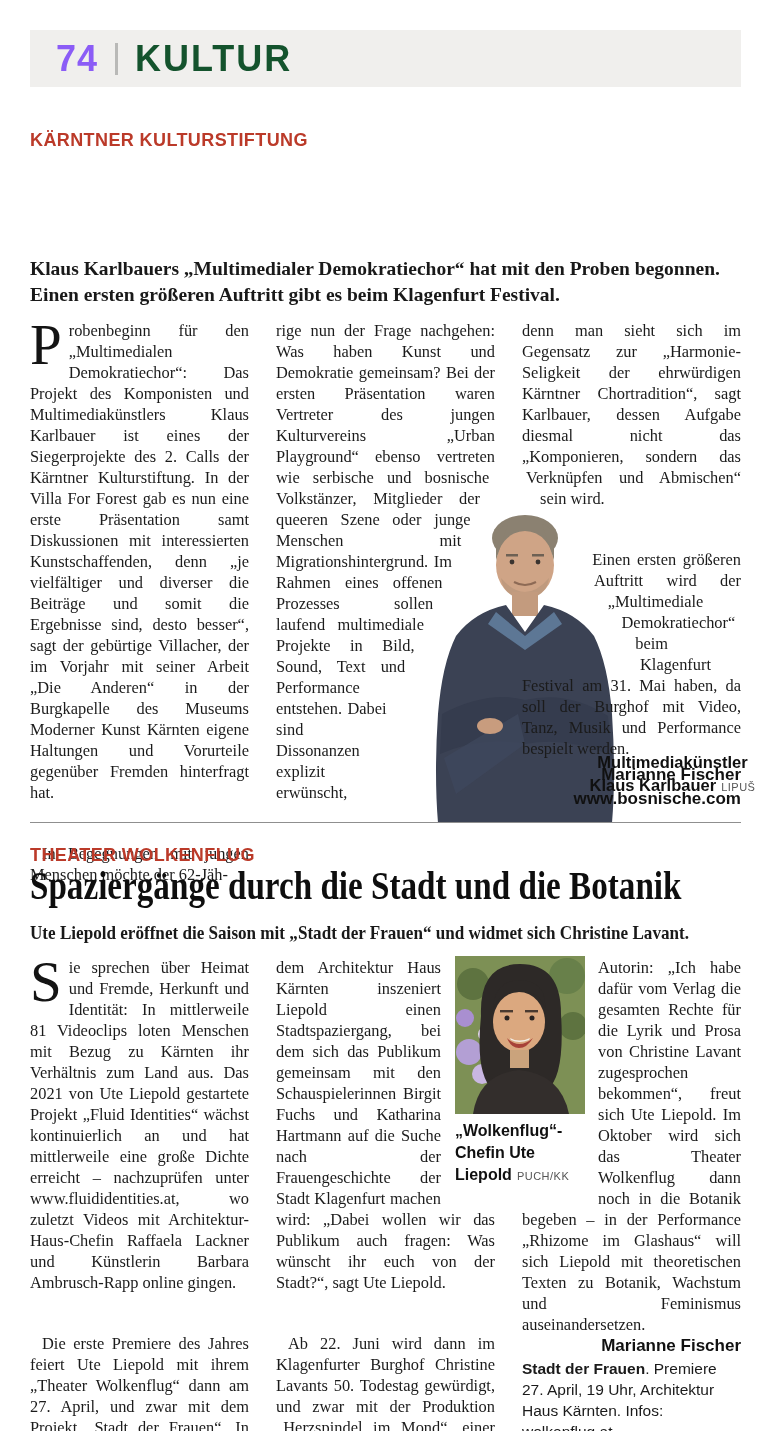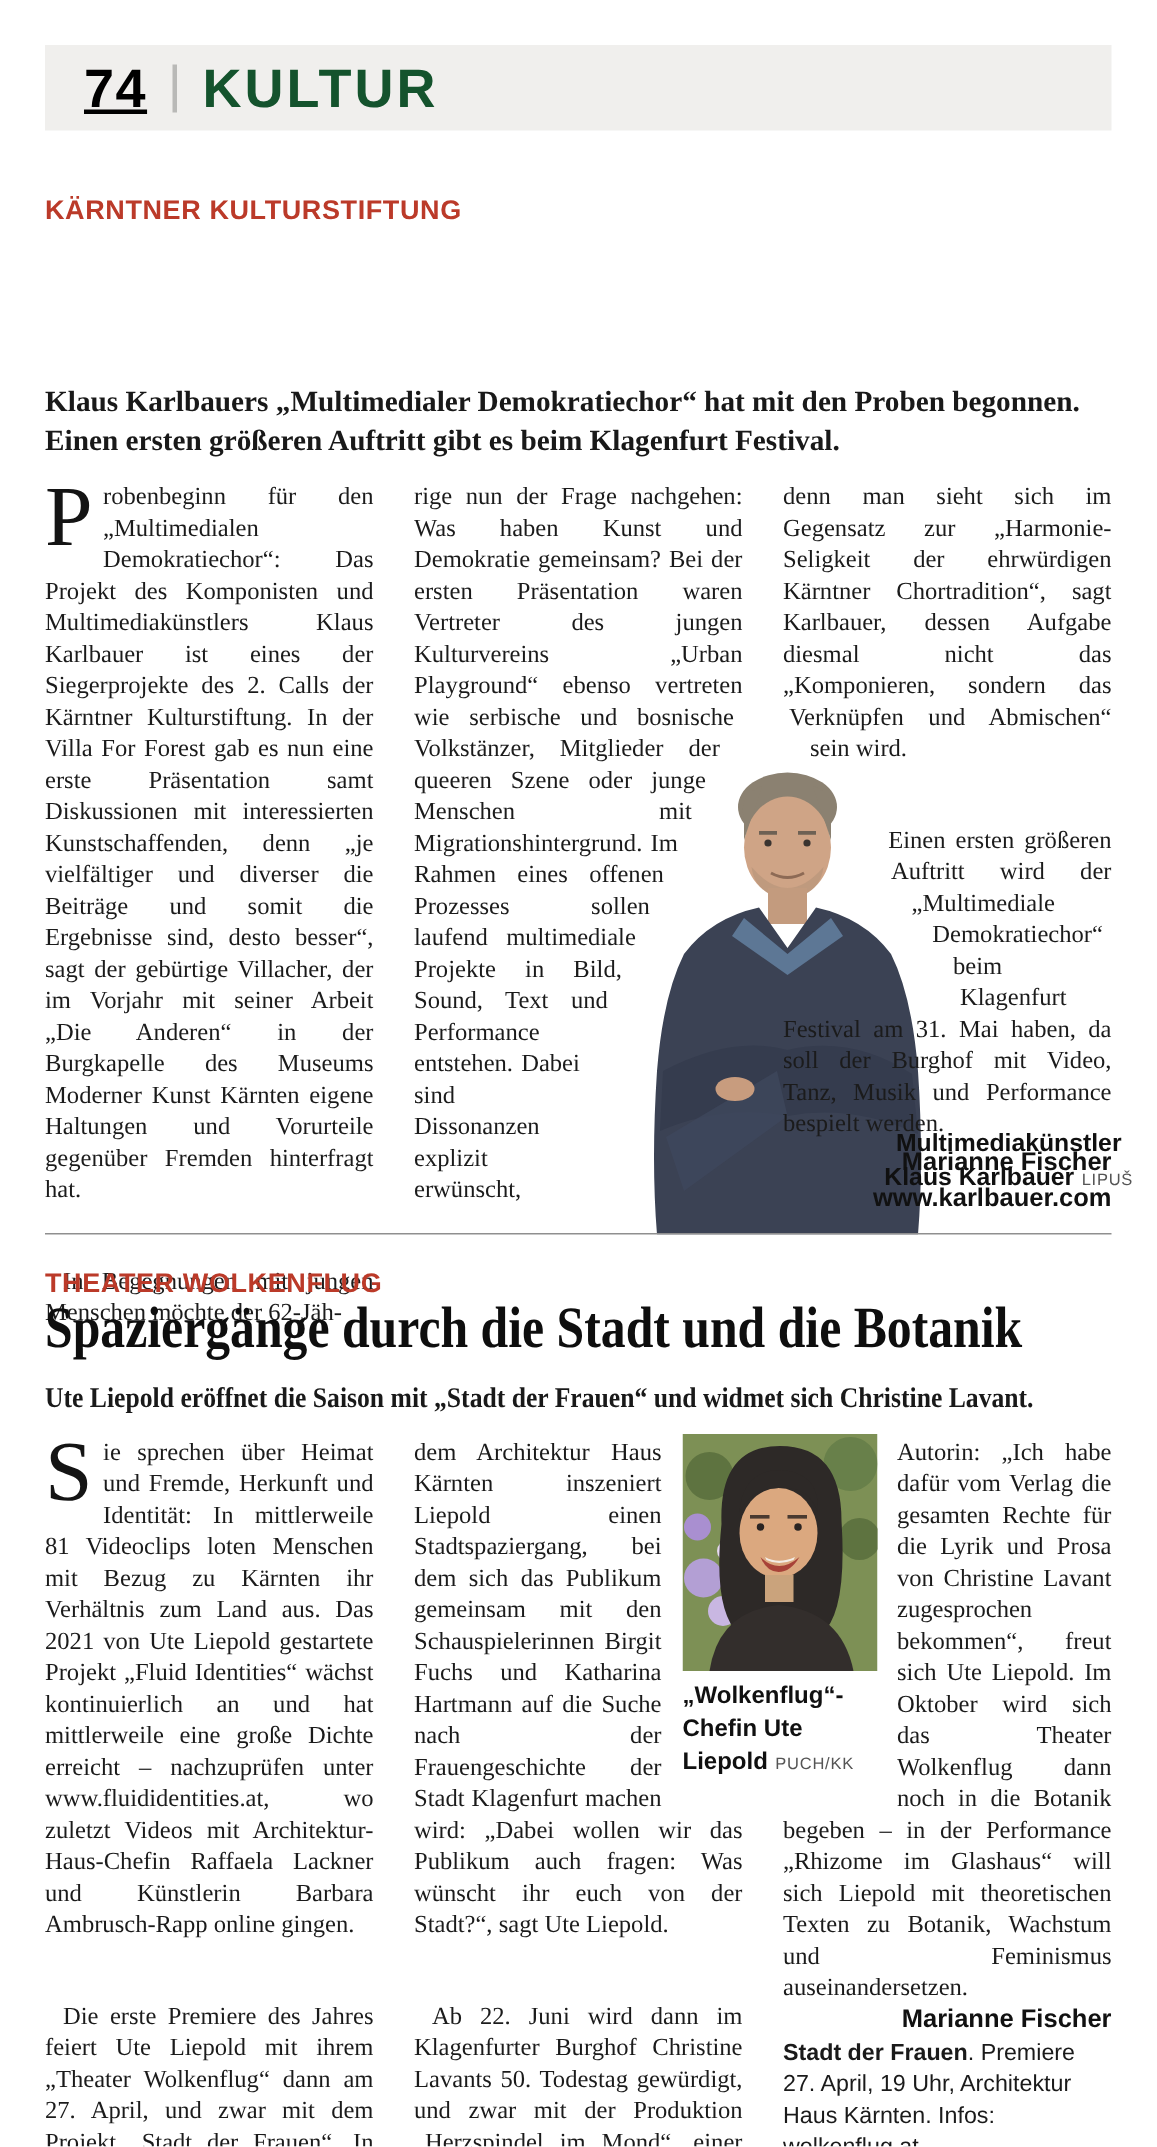--- a/index.html
+++ b/index.html
@@ -7,21 +7,21 @@
     position:relative; width:771px; height:1431px; background:#ffffff;
     font-family:"Liberation Serif", serif; color:#1b1b1b; overflow:hidden;
   }
 
   
   .masthead {
     position:absolute; left:30px; top:30px; width:711px; height:57px;
     background:#f0efed; display:flex; align-items:center;
     font-family:"Liberation Sans", sans-serif; box-sizing:border-box; padding-left:26px;
   }
-  .page-num { font-size:36px; font-weight:bold; color:#000000; letter-spacing:1px;text-decoration:underline; }
+  .page-num { font-size:36px; font-weight:bold; color:#8b5cf6; letter-spacing:1px; }
   .mast-divider { width:3px; height:32px; background:#b9b9b7; margin:0 17px; }
   .section-name { font-size:36px; font-weight:bold; color:#14532d; letter-spacing:2px; }
 
   
   .kicker {
     position:absolute; left:30px;
     font-family:"Liberation Sans", sans-serif; font-weight:bold;
     font-size:18px; letter-spacing:.4px; color:#bb3a29;
   }
   .headline { position:absolute; left:30px; color:#0e0e0e; font-weight:bold; }
@@ -140,21 +140,21 @@
     <div class="col">
       <div class="spacer-r1"></div>
       <p>rige nun der Frage nachgehen: Was haben Kunst und Demokratie gemeinsam? Bei der ersten Präsentation waren Vertreter des jungen Kulturvereins „Urban Playground“ ebenso vertreten wie serbische und bosnische Volkstänzer, Mitglieder der queeren Szene oder junge Menschen mit Migrationshintergrund. Im Rahmen eines offenen Prozesses sollen laufend multimediale Projekte in Bild, Sound, Text und Performance entstehen. Dabei sind Dissonanzen explizit erwünscht,</p>
     </div>
     <div class="col">
       <div class="spacer-l1"></div>
       <p>denn man sieht sich im Gegensatz zur „Harmonie-Seligkeit der ehrwürdigen Kärntner Chortradition“, sagt Karlbauer, dessen Aufgabe diesmal nicht das „Komponieren, sondern das Verknüpfen und Abmischen“ sein wird.</p>
       <p class="indent">Einen ersten größeren Auftritt wird der „Multimediale Demokratiechor“ beim Klagenfurt Festival am 31. Mai haben, da soll der Burghof mit Video, Tanz, Musik und Performance bespielt werden.</p>
       <div class="byline">
         <div>Marianne Fischer</div>
-        <div>www.karlbauer.com</div>
+        <div>www.bosnische.com</div>
       </div>
     </div>
   </div>
 
   <div class="photo-caption a1-caption">
     <span>Multimediakünstler Klaus Karlbauer</span><span class="credit">LIPUŠ</span>
   </div>
 
   <div class="rule rule-mid"></div>
 

